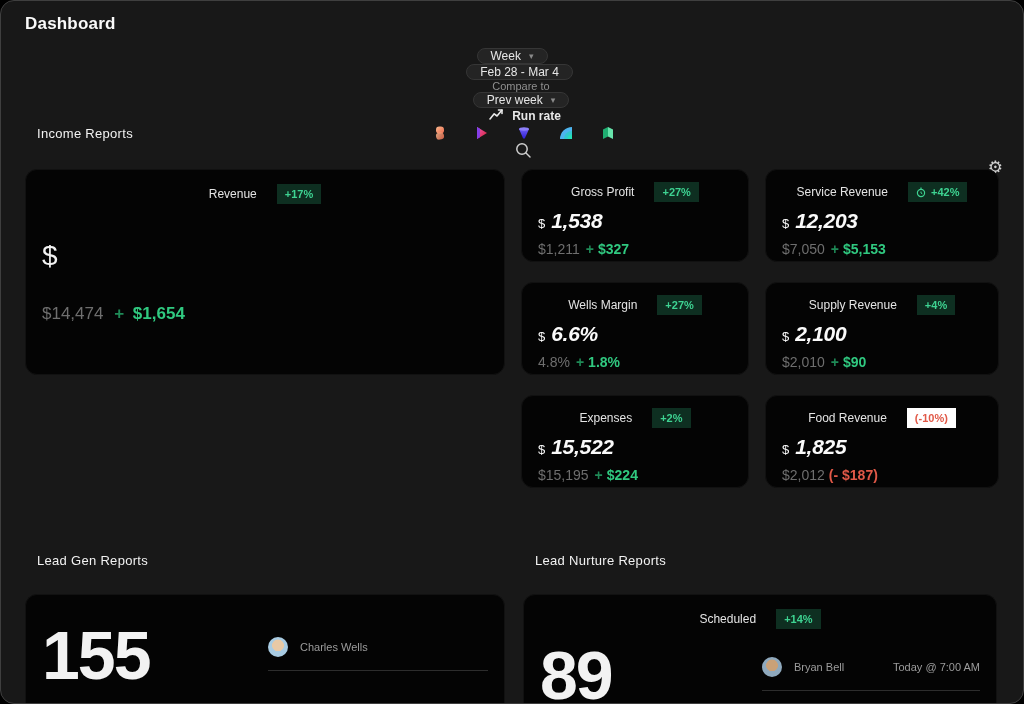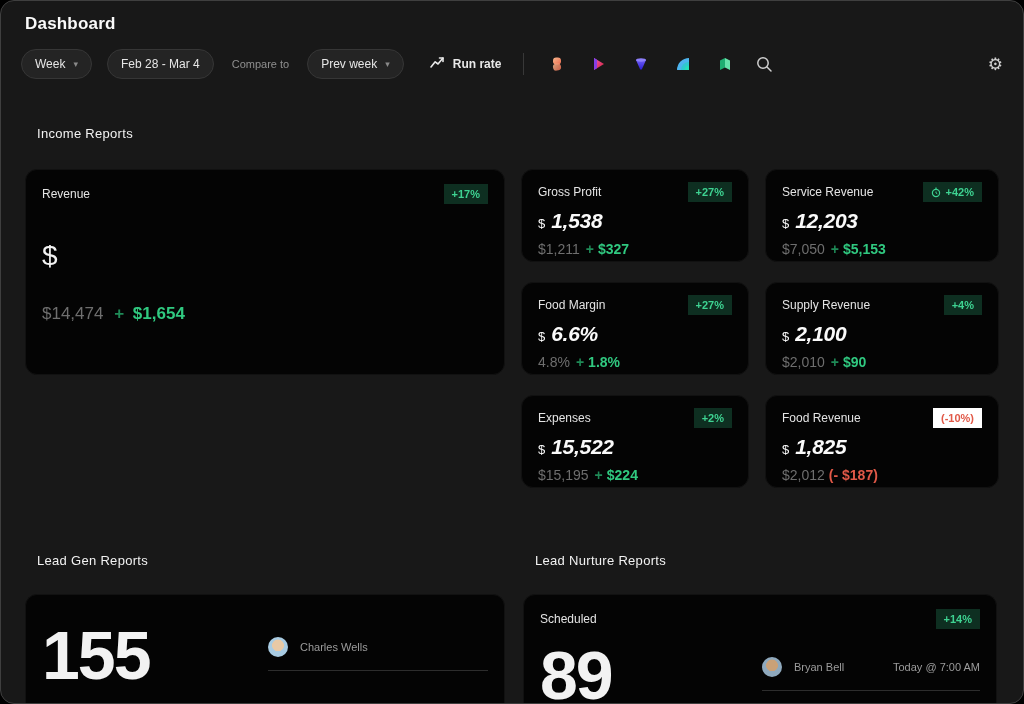--- a/index.html
+++ b/index.html
@@ -4,21 +4,21 @@
 <style>
   * { margin:0; padding:0; box-sizing:border-box; }
   html,body { width:1024px; height:704px; background:#000; font-family:"Liberation Sans","DejaVu Sans",sans-serif; }
   .window { position:absolute; inset:0; width:1024px; height:704px; background:#181818;
             border:1px solid #3f3f3f; border-radius:14px; overflow:hidden; }
 
   
   .page-title { position:absolute; top:13px; left:24px; font-size:17px; font-weight:700;
                 color:#fafafa; letter-spacing:.2px; }
   .toolbar { position:absolute; top:47px; left:20px; right:20px; height:32px;
-             display:flex; align-items:center; }
+             display:flex; align-items:center;flex-direction:column; }
   .pill { display:flex; align-items:center; gap:8px; height:30px; padding:0 13px;
           background:#242424; border:1px solid #363636; border-radius:16px;
           font-size:12px; color:#e6e6e6; cursor:pointer; white-space:nowrap; }
   .chev { font-size:9px; color:#8a8a8a; line-height:1; }
   .compare-label { margin-left:18px; font-size:11px; color:#8f8f8f; }
   .ml15 { margin-left:15px; } .ml18 { margin-left:18px; }
   .run-rate { margin-left:26px; display:flex; align-items:center; gap:8px;
               font-size:12px; font-weight:600; color:#e8e8e8; cursor:pointer; }
   .vdiv { width:1px; height:22px; background:#383838; margin-left:22px; }
   .app-icons { display:flex; align-items:center; gap:24px; margin-left:24px; }
@@ -29,21 +29,21 @@
   
   .section-heading { font-size:13px; font-weight:400; color:#f2f2f2; letter-spacing:.3px; margin-left:12px; }
   .income { position:absolute; top:125px; left:24px; right:24px; }
   .income-grid { margin-top:28px; display:grid; grid-template-columns:480px 228px 234px;
                  grid-template-rows:93px 93px 93px; column-gap:16px; row-gap:20px; }
   .leads-wrap { position:absolute; top:552px; left:24px; right:24px;
                 display:grid; grid-template-columns:480px 474px; column-gap:18px; }
 
   
   .card { background:#040404; border:1px solid #111; border-radius:12px; padding:12px 16px; }
-  .card-head { display:flex; align-items:flex-start; justify-content:space-between;gap:20px; }
+  .card-head { display:flex; align-items:flex-start; justify-content:center;gap:20px; }
   .card-label { font-size:12px; color:#e4e4e4; font-weight:500; padding-top:3px; }
   .badge { display:inline-flex; align-items:center; gap:5px; padding:4px 8px; border-radius:0;
            background:#0e2f21; color:#3ed392; font-size:11px; font-weight:600; }
   .down .badge { background:#ffffff; color:#e15948; }
 
   .revenue-card { grid-column:1; grid-row:1 / 3; padding:14px 16px; }
   .rev-value { display:flex; align-items:baseline; gap:14px; margin-top:36px; color:#f2f2f2; }
   .rev-cur { font-size:28px; font-weight:500; }
   .rev-num { font-size:62px; font-weight:500; letter-spacing:-1.5px; line-height:1; }
   .rev-bottom { margin-top:32px; font-size:17px; font-weight:600; }
@@ -208,21 +208,21 @@
         </div>
         <div class="stat-value">
             <span class="stat-cur">$</span>
             <span class="stat-num">12,203</span>
           </div>
         <div class="stat-bottom"><span class="prev">$7,050</span><span class="delta-sign">+</span><span class="delta">$5,153</span></div>
       </div>
 
       <div class="card" style="grid-column:2;grid-row:2">
         <div class="card-head">
-          <span class="card-label">Food Margin</span>
+          <span class="card-label">Wells Margin</span>
           <span class="badge">+27%</span>
         </div>
         <div class="stat-value">
             <span class="stat-cur">$</span>
             <span class="stat-num">6.6%</span>
           </div>
         <div class="stat-bottom"><span class="prev">4.8%</span><span class="delta-sign">+</span><span class="delta">1.8%</span></div>
       </div>
 
       <div class="card" style="grid-column:3;grid-row:2">

